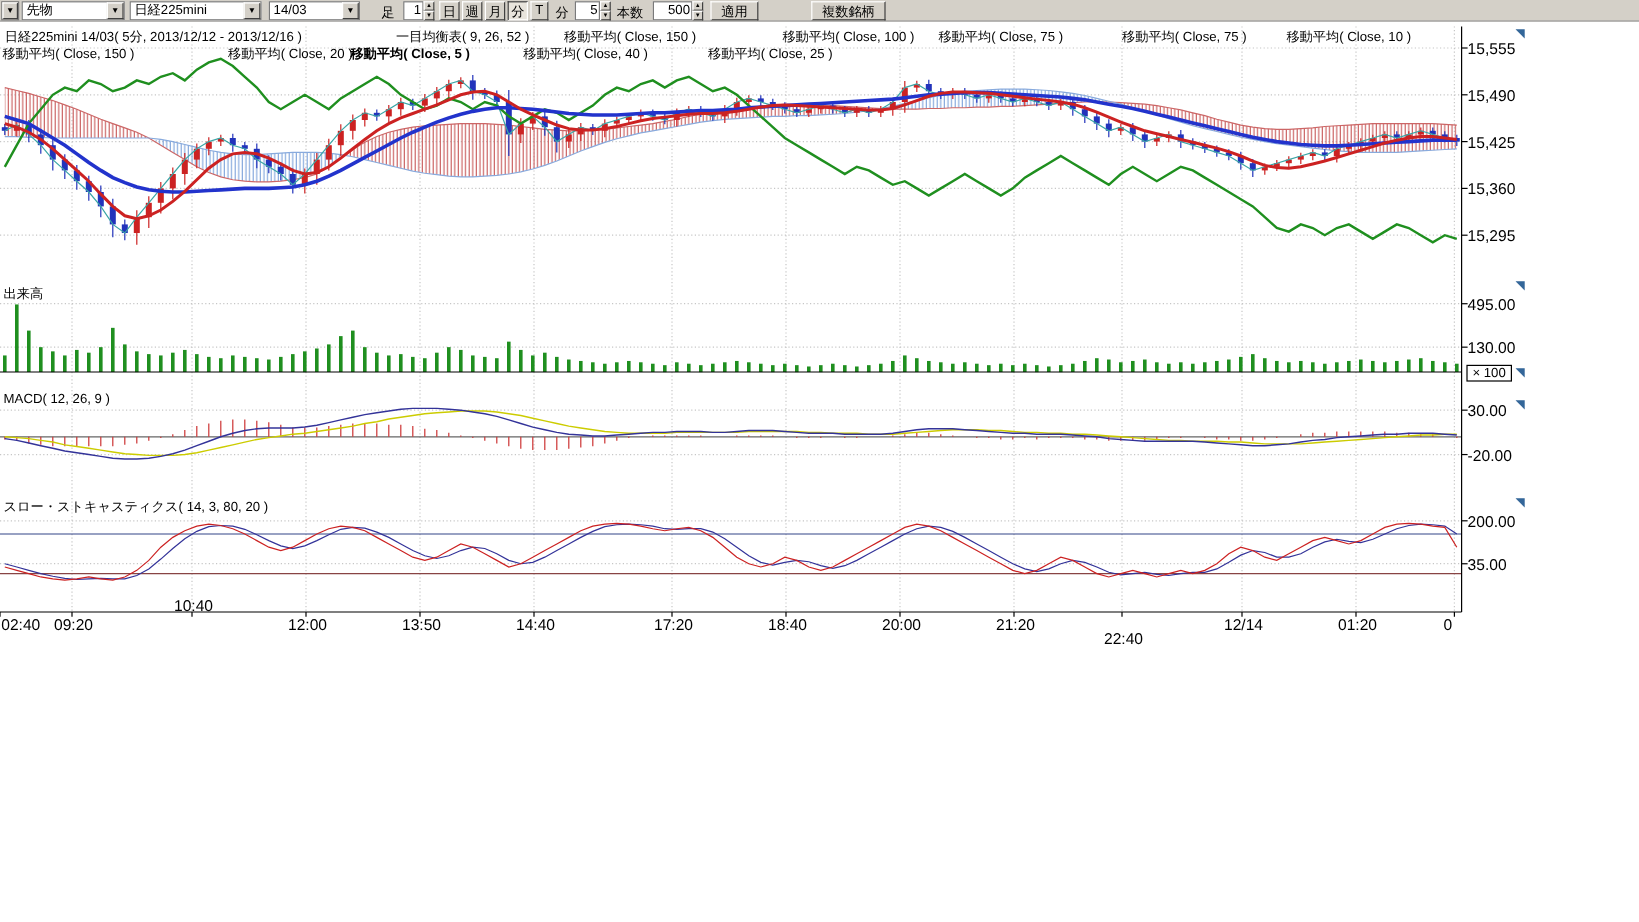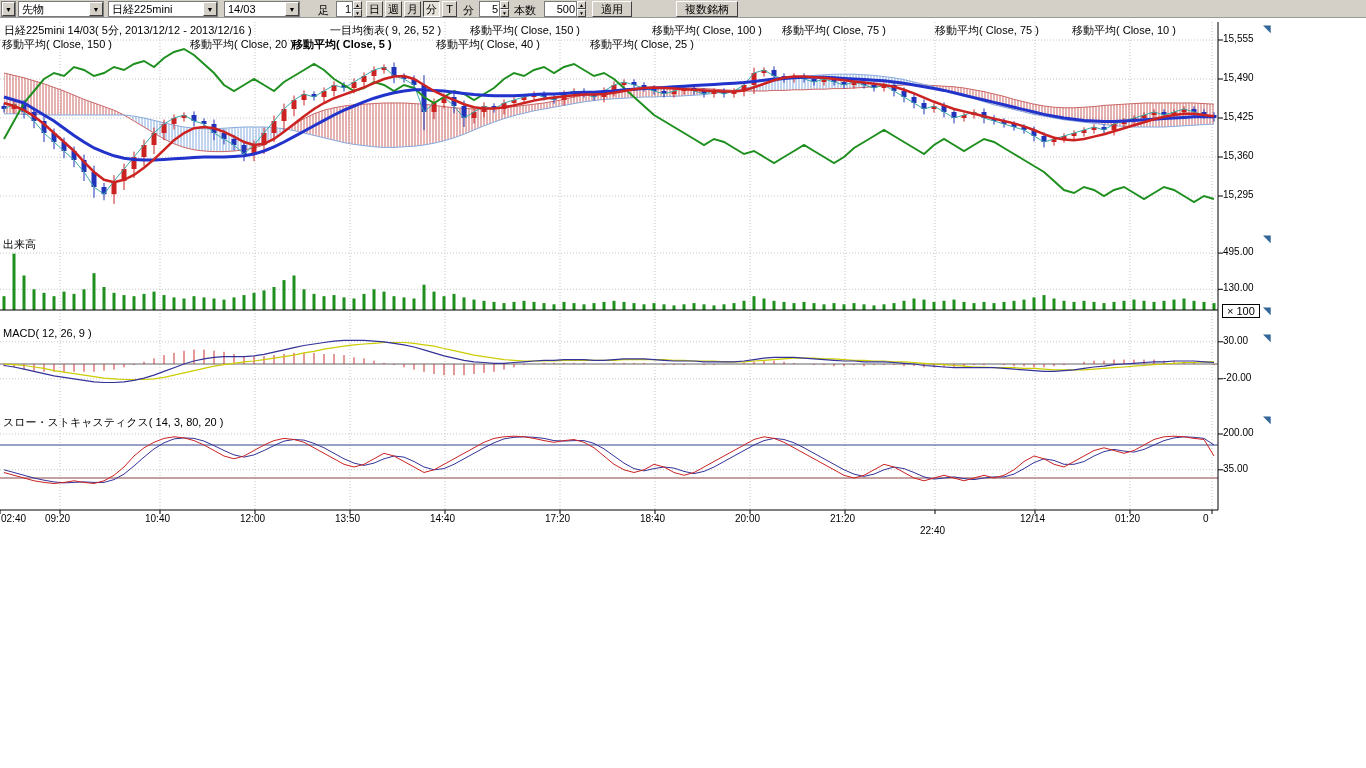--- a/index.html
+++ b/index.html
@@ -29,21 +29,21 @@
   .spin-btns { width:9px; display:flex; flex-direction:column; }
   .spin-btns i { flex:1; font-style:normal; font-size:5px; line-height:7px; text-align:center;
                  background:#d4d0c8; border:1px solid; border-color:#fff #404040 #404040 #fff;
                  color:#000; overflow:hidden; }
 
   
   #chart-svg { position:absolute; top:0; left:0; z-index:1; }
   #overlay { position:absolute; top:0; left:0; width:1366px; height:540px; z-index:3; }
   #overlay span { position:absolute; white-space:nowrap; }
   .legend   { font-size:11px; color:#000; }
-  .axis-lbl { font-size:10px; color:#000; }
+  .axis-lbl { font-size:13px; color:#000; }
   .lbl      { font-size:11px; color:#000; }
   .multbox  { font-size:11px; color:#000; border:1px solid #000; padding:0 4px; background:#fff; }
   .pane-arrow { font-size:10px; color:#336699; line-height:10px; }
 </style>
 </head>
 <body>
 
 <div class="screen">
 
   <div class="toolbar">
@@ -697,21 +697,21 @@
       <span class="axis-lbl" style="left: 1223px; top: 150px;">15,360</span>
       <span class="axis-lbl" style="left: 1223px; top: 189px;">15,295</span>
       <span class="axis-lbl" style="left: 1223px; top: 246.075px;">495.00</span>
       <span class="axis-lbl" style="left: 1223px; top: 282.3px;">130.00</span>
       <span class="axis-lbl" style="left: 1223px; top: 334.8px;">30.00</span>
       <span class="axis-lbl" style="left: 1223px; top: 371.8px;">-20.00</span>
       <span class="axis-lbl" style="left: 1223px; top: 427px;">200.00</span>
       <span class="axis-lbl" style="left: 1223px; top: 462.75px;">35.00</span>
       <span class="axis-lbl" style="left: 1px; top: 513px;">02:40</span>
       <span class="axis-lbl" style="left: 45px; top: 513px; text-align: right;">09:20</span>
-      <span class="axis-lbl" style="left: 145px; top: 513px;">10:40</span>
+      <span class="axis-lbl" style="left: 145px; top: 497px;">10:40</span>
       <span class="axis-lbl" style="left: 240px; top: 513px;">12:00</span>
       <span class="axis-lbl" style="left: 335px; top: 513px;">13:50</span>
       <span class="axis-lbl" style="left: 430px; top: 513px;">14:40</span>
       <span class="axis-lbl" style="left: 545px; top: 513px;">17:20</span>
       <span class="axis-lbl" style="left: 640px; top: 513px;">18:40</span>
       <span class="axis-lbl" style="left: 735px; top: 513px;">20:00</span>
       <span class="axis-lbl" style="left: 830px; top: 513px;">21:20</span>
       <span class="axis-lbl" style="left: 920px; top: 513px; margin-top: 12px;">22:40</span>
       <span class="axis-lbl" style="left: 1020px; top: 513px;">12/14</span>
       <span class="axis-lbl" style="left: 1115px; top: 513px;">01:20</span>

